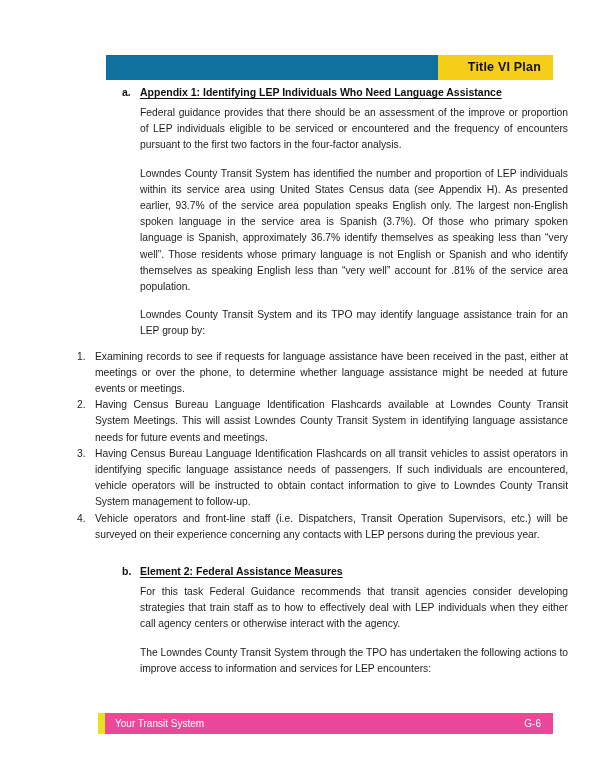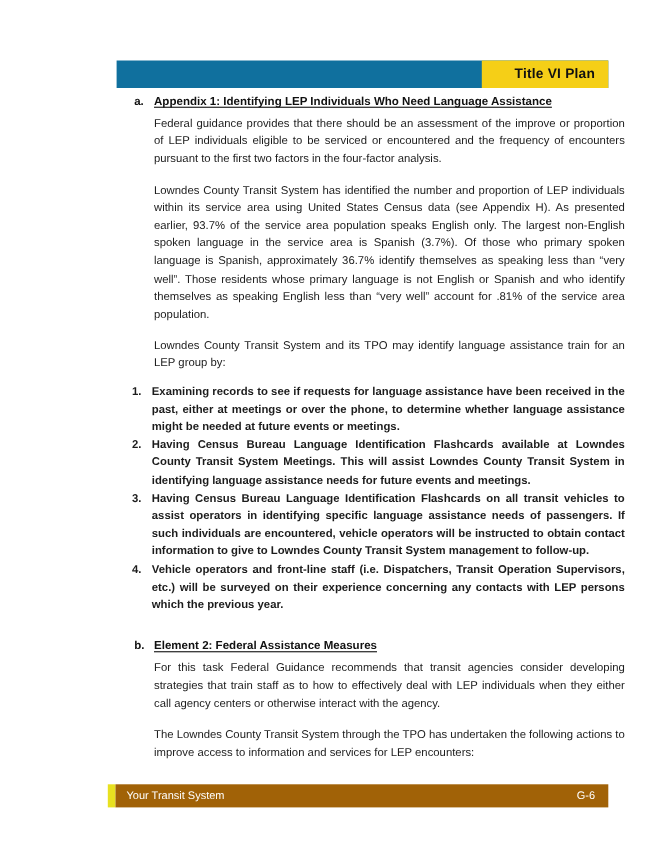--- a/index.html
+++ b/index.html
@@ -95,24 +95,23 @@
     line-height: 16.2px;
     text-align: justify;
     color: #1c1c1c;
   }
   p.para.tight {
     margin-bottom: 9px;
   }
 
   ol.numlist {
     margin: 0 32px 12px 0;
-    padding: 0 0 0 120px;
+    padding: 0 0 0 77px;
     list-style: none;
     counter-reset: nitem;
-    font-weight: bold;
   }
   ol.numlist > li {
     position: relative;
     counter-increment: nitem;
     font-size: 10.3px;
     line-height: 16.2px;
     text-align: justify;
     color: #1c1c1c;
     padding-left: 18px;
     margin-bottom: 0px;
@@ -140,21 +139,21 @@
     display: flex;
     align-items: stretch;
   }
   .footer-accent {
     width: 7px;
     flex: 0 0 7px;
     background: #e8e120;
   }
   .footer-band {
     flex: 1 1 auto;
-    background: #a16207;
+    background: #ec4899;
     display: flex;
     align-items: center;
     justify-content: space-between;
     padding: 0 12px 0 10px;
     color: #ffffff;
     font-size: 10px;
   }
   .footer-left { white-space: nowrap; }
   .footer-right { white-space: nowrap; }
 </style>
@@ -178,21 +177,21 @@
     </div>
 
     <p class="para">Federal guidance provides that there should be an assessment of the improve or proportion of LEP individuals eligible to be serviced or encountered and the frequency of encounters pursuant to the first two factors in the four-factor analysis.</p>
     <p class="para">Lowndes County Transit System has identified the number and proportion of LEP individuals within its service area using United States Census data (see Appendix H). As presented earlier, 93.7% of the service area population speaks English only. The largest non-English spoken language in the service area is Spanish (3.7%). Of those who primary spoken language is Spanish, approximately 36.7% identify themselves as speaking less than “very well”. Those residents whose primary language is not English or Spanish and who identify themselves as speaking English less than “very well” account for .81% of the service area population.</p>
     <p class="para tight">Lowndes County Transit System and its TPO may identify language assistance train for an LEP group by:</p>
 
     <ol class="numlist">
       <li>Examining records to see if requests for language assistance have been received in the past, either at meetings or over the phone, to determine whether language assistance might be needed at future events or meetings.</li>
       <li>Having Census Bureau Language Identification Flashcards available at Lowndes County Transit System Meetings. This will assist Lowndes County Transit System in identifying language assistance needs for future events and meetings.</li>
       <li>Having Census Bureau Language Identification Flashcards on all transit vehicles to assist operators in identifying specific language assistance needs of passengers. If such individuals are encountered, vehicle operators will be instructed to obtain contact information to give to Lowndes County Transit System management to follow-up.</li>
-      <li>Vehicle operators and front-line staff (i.e. Dispatchers, Transit Operation Supervisors, etc.) will be surveyed on their experience concerning any contacts with LEP persons which the previous year.</li>
+      <li>Vehicle operators and front-line staff (i.e. Dispatchers, Transit Operation Supervisors, etc.) will be surveyed on their experience concerning any contacts with LEP persons during the previous year.</li>
     </ol>
 
     <div class="spacer-sm"></div>
 
     <div class="sec-head">
       <span class="sec-letter">b.</span>
       <span class="sec-title">Element 2: Federal Assistance Measures</span>
     </div>
 
     <p class="para">For this task Federal Guidance recommends that transit agencies consider developing strategies that train staff as to how to effectively deal with LEP individuals when they either call agency centers or otherwise interact with the agency.</p>

